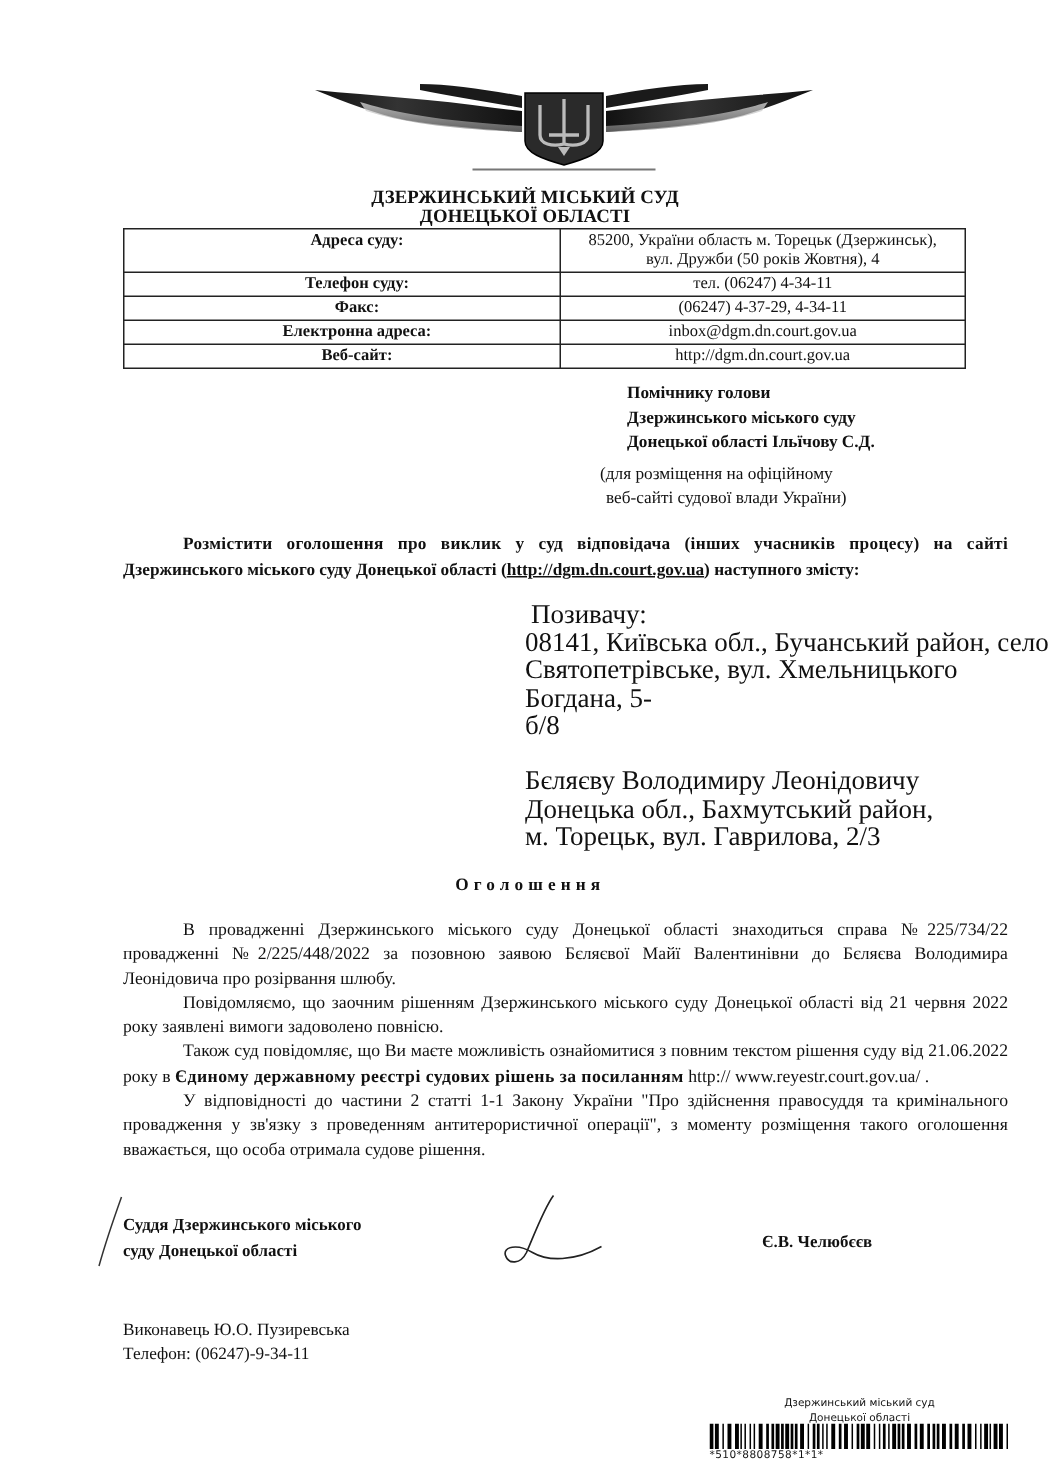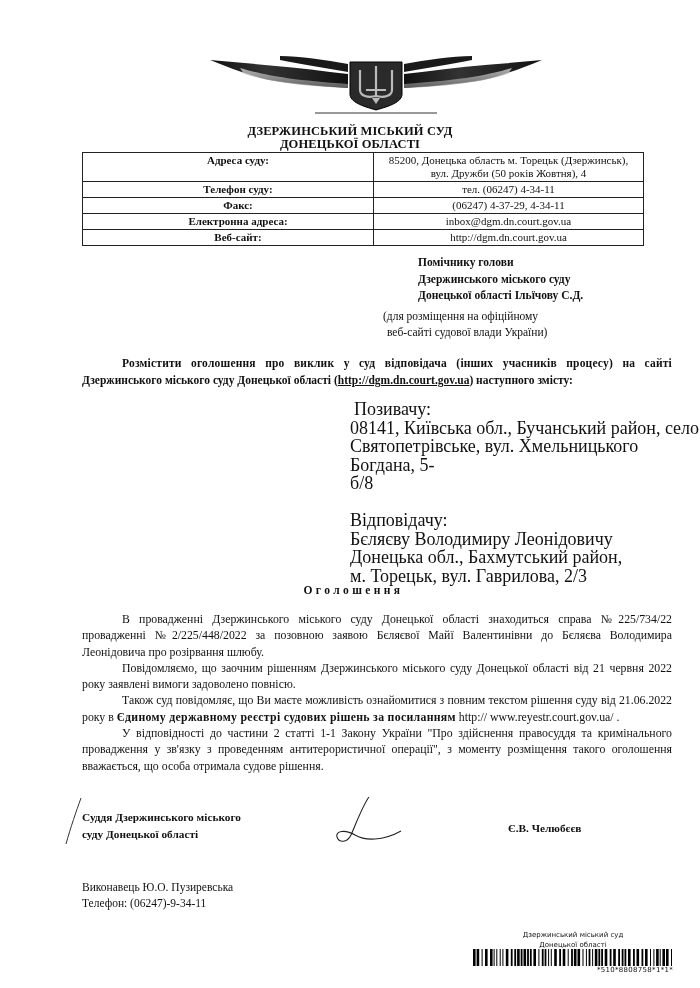--- a/index.html
+++ b/index.html
@@ -22,21 +22,21 @@
     }
     .contact-table td {
       border: 1px solid #222; padding: 1px 4px; text-align: center; vertical-align: top;
     }
     .contact-table td.lbl { width: 262px; font-weight: bold; padding-left: 24px; }
     
     .addressee {
       left: 418px; top: 254px; font-weight: bold; font-size: 11.5px; line-height: 16.5px;
     }
     .note {
-      left: 383px; top: 309px; font-size: 11.5px; line-height: 15.5px;
+      left: 400px; top: 309px; font-size: 11.5px; line-height: 15.5px;
     }
     .note div:nth-child(2) { padding-left: 4px; }
     
     .intro {
       left: 82px; top: 355px; width: 590px; font-weight: bold; font-size: 11.5px;
       line-height: 17px; text-align: justify; text-align-last: left;
     }
     .intro .first { text-indent: 40px; display: block; text-align: justify; text-align-last: justify; letter-spacing: 0.2px; }
     .intro a { color: #111; text-decoration: underline; }
     
@@ -71,21 +71,21 @@
     .executor {
       left: 82px; top: 880px; font-size: 11.5px; line-height: 15.5px;
     }
     
     .barcode-label {
       left: 473px; top: 930px; width: 200px; text-align: center;
       font-family: "DejaVu Sans", sans-serif; font-size: 7px; line-height: 10px;
     }
     #barcode { left: 473px; top: 949px; width: 200px; height: 17px; }
     .barcode-number {
-      left: 473px; top: 966px; width: 200px; text-align: right;
+      left: 473px; top: 966px; width: 200px; text-align: left;
       font-family: "DejaVu Sans", sans-serif; font-size: 7px; letter-spacing: 0.3px;
     }
   </style>
 </head>
 <body>
 
 <svg id="emblem" class="abs" viewBox="0 0 352 70">
   <defs>
     <linearGradient id="ribbonL" x1="0" y1="0" x2="1" y2="0">
       <stop offset="0" stop-color="#111"></stop>
@@ -118,21 +118,21 @@
 <div class="abs court-title">
   <div>ДЗЕРЖИНСЬКИЙ МІСЬКИЙ СУД</div>
   <div>ДОНЕЦЬКОЇ ОБЛАСТІ</div>
 </div>
 
 <table class="abs contact-table">
   <tbody>
       <tr>
     <td class="lbl">Адреса суду:</td>
     <td>
-      <div>85200, Донецька область м. Торецьк (Дзержинськ),</div>
+      <div>85200, України область м. Торецьк (Дзержинськ),</div>
       <div>вул. Дружби (50 років Жовтня),  4</div>
     </td>
   </tr>
   <tr>
     <td class="lbl">Телефон суду:</td>
     <td>тел. (06247) 4-34-11</td>
   </tr>
   <tr>
     <td class="lbl">Факс:</td>
     <td>(06247) 4-37-29, 4-34-11</td>
@@ -162,21 +162,20 @@
   <span class="first">Розмістити оголошення про виклик у суд відповідача (інших учасників процесу) на сайті</span>
   <span>Дзержинського міського суду Донецької області (</span><a>http://dgm.dn.court.gov.ua</a><span>) наступного змісту:</span>
 </div>
 
 <div class="abs parties">
   <div class="plaintiff-heading">Позивачу:</div>
   <div>08141, Київська обл., Бучанський район, село</div>
   <div>Святопетрівське, вул. Хмельницького Богдана, 5-</div>
   <div>б/8</div>
   <div class="gap"></div>
-  <div>Відповідачу:</div>
   <div>Бєляєву Володимиру Леонідовичу</div>
   <div>Донецька обл., Бахмутський район,</div>
   <div>м. Торецьк, вул. Гаврилова, 2/3</div>
 </div>
 
 <div class="abs ann-title">Оголошення</div>
 
 <div class="abs body-text">
   <p>В провадженні Дзержинського міського суду Донецької області знаходиться справа №225/734/22 провадженні №2/225/448/2022 за позовною  заявою Бєляєвої Майї Валентинівни до Бєляєва Володимира Леонідовича про розірвання шлюбу.</p>
   <p>Повідомляємо, що заочним рішенням Дзержинського міського суду Донецької області від 21 червня 2022 року заявлені вимоги  задоволено повнісю.</p>

